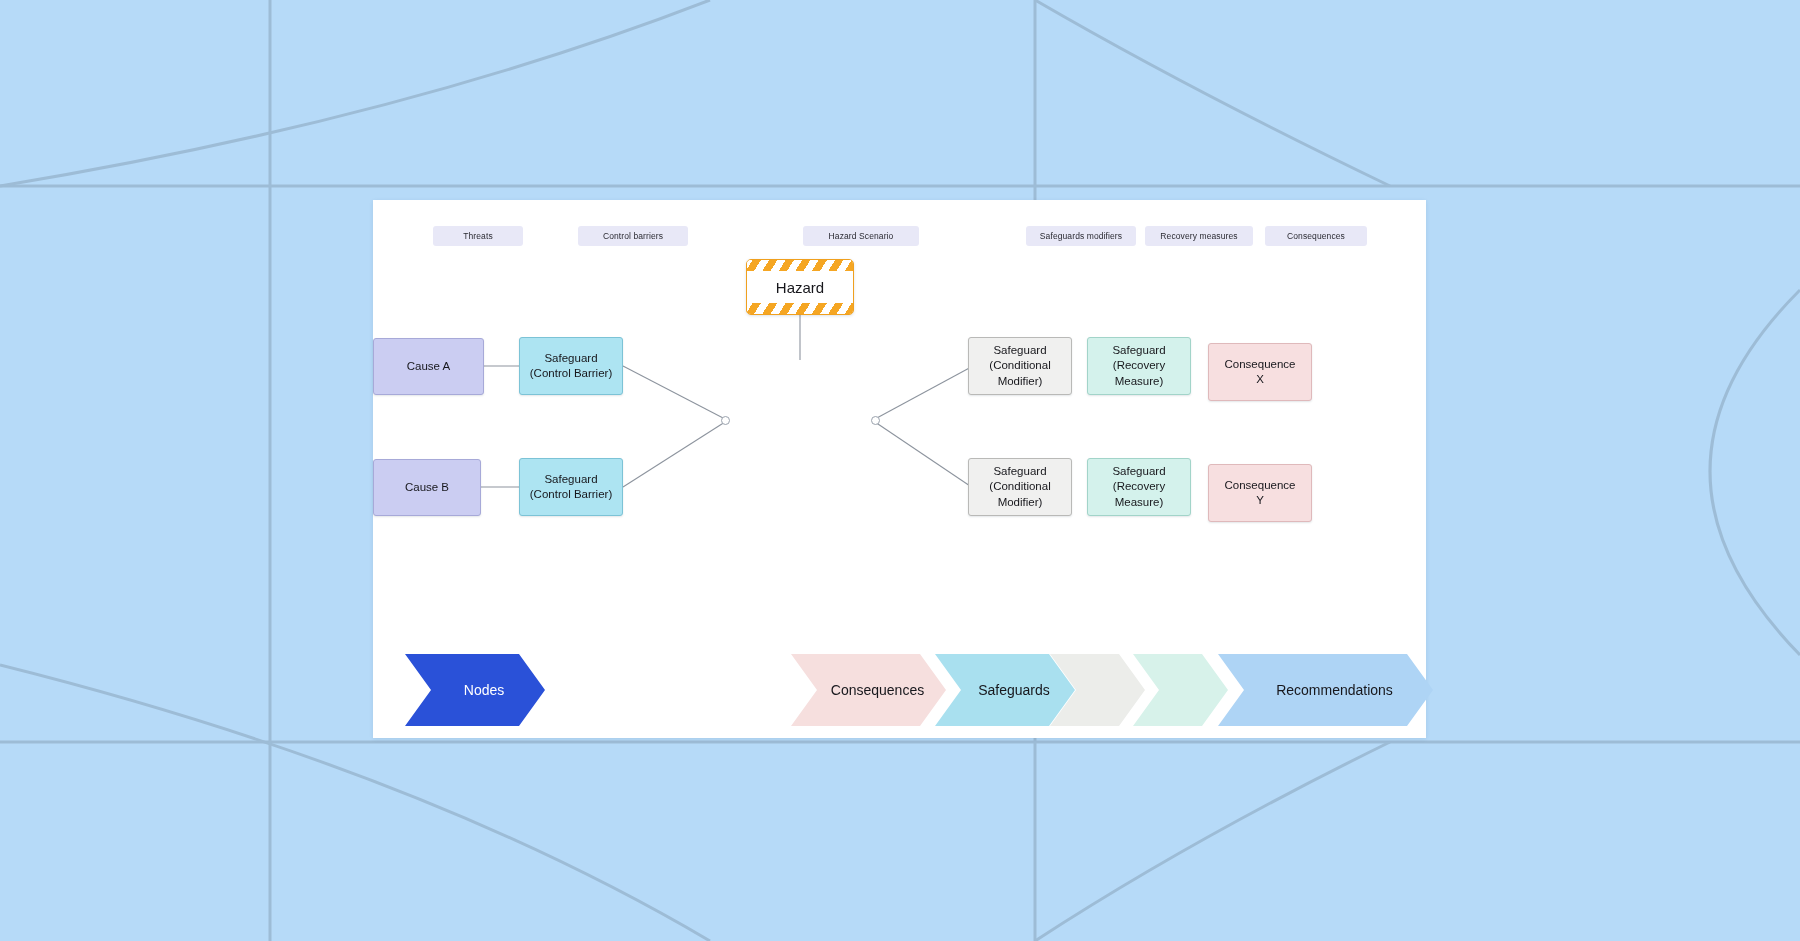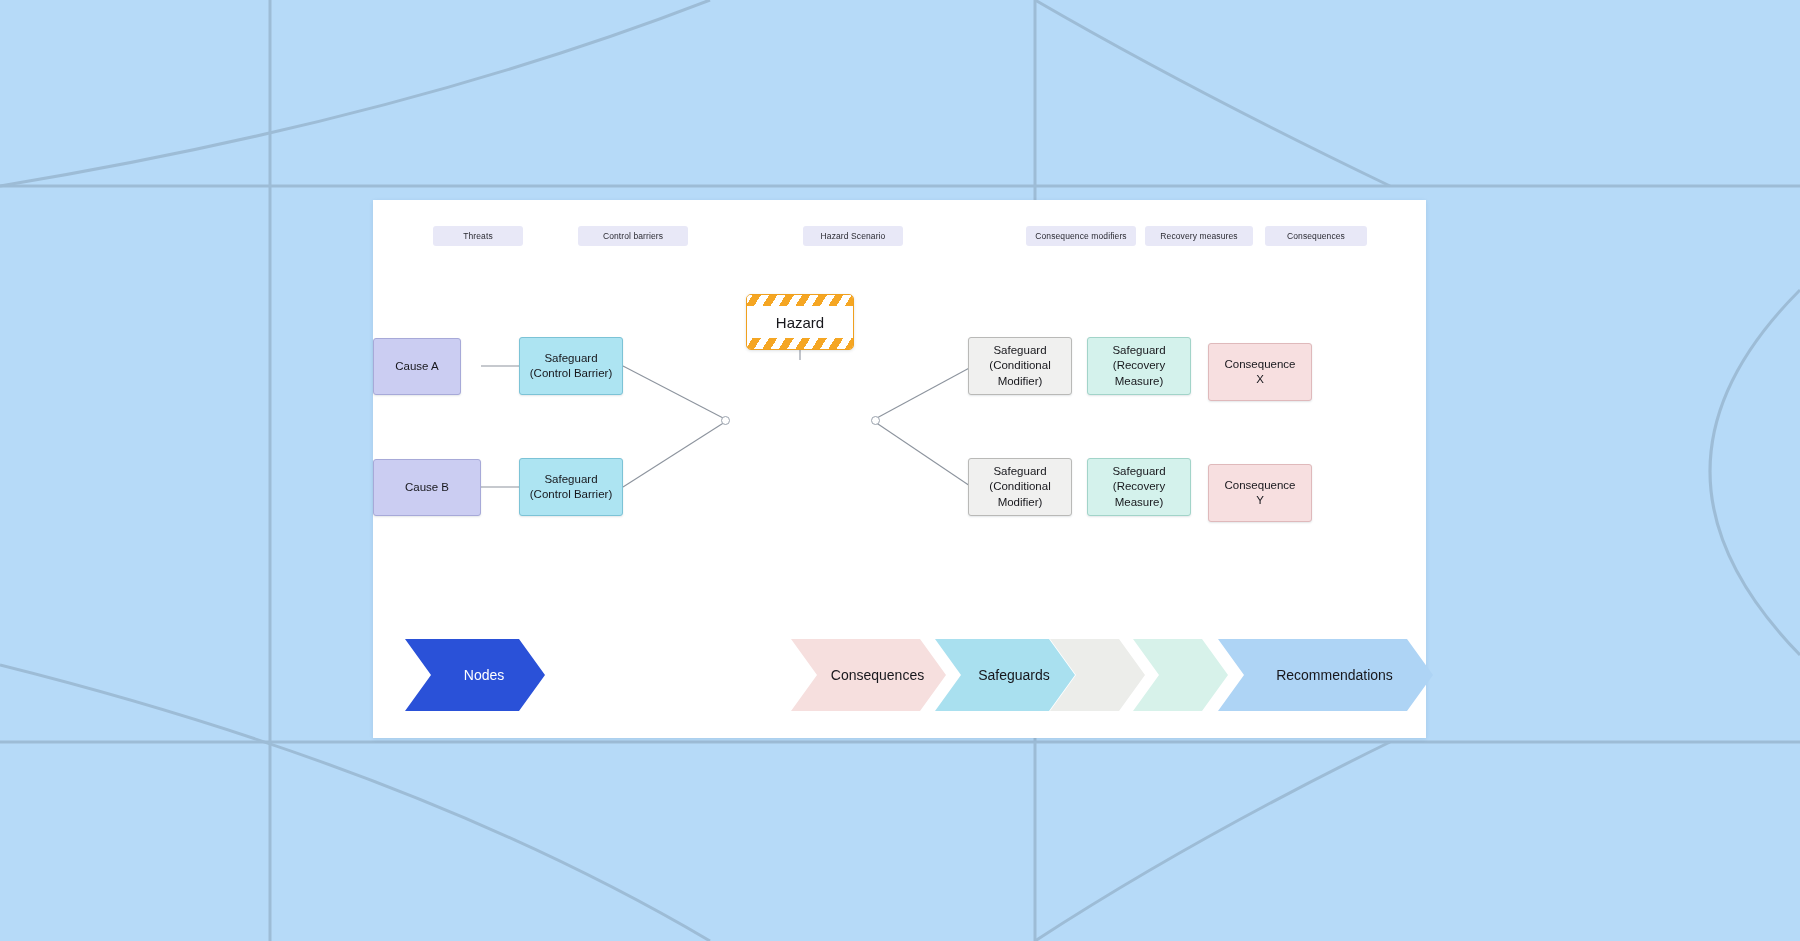--- a/index.html
+++ b/index.html
@@ -92,21 +92,20 @@
     border: 1px solid #f0a01e;
     border-radius: 5px;
     background: #ffffff;
     display: flex;
     align-items: center;
     justify-content: center;
     font-size: 15px;
     color: #17171c;
     overflow: hidden;
     box-shadow: 0 1px 3px rgba(40,60,80,0.15);
-    margin-top: 35px;
   }
   .hz-stripe {
     position: absolute;
     left: 0; right: 0;
     height: 11px;
     background-image: repeating-linear-gradient(
       -58deg,
       #f5a623 0px, #f5a623 7px,
       #ffffff 7px, #ffffff 14px
     );
@@ -138,21 +137,21 @@
 
   
   #ribbon {
     position: absolute;
     left: 405px;
     top: 638px;
     height: 72px;
   }
   .chev {
     position: absolute;
-    top: 1px;
+    top: 16px;
     height: 72px;
     display: flex;
     align-items: center;
     justify-content: center;
     font-size: 14px;
     color: #17171c;
     clip-path: polygon(0 0, calc(100% - 26px) 0, 100% 50%, calc(100% - 26px) 100%, 0 100%, 26px 50%);
     padding-left: 18px;
     white-space: nowrap;
   }
@@ -179,25 +178,25 @@
   </svg>
 
   <div id="board">
 
     <div class="lane-chip" style="left:60px; top:26px; width:90px;">
       <span>Threats</span>
     </div>
     <div class="lane-chip" style="left:205px; top:26px; width:110px;">
       <span>Control barriers</span>
     </div>
-    <div class="lane-chip" style="left:430px; top:26px; width:100px;">
+    <div class="lane-chip" style="left:430px; top:26px; width:116px;">
       <span>Hazard Scenario</span>
     </div>
     <div class="lane-chip" style="left:653px; top:26px; width:110px;">
-      <span>Consequence modifiers</span>
+      <span>Safeguards modifiers</span>
     </div>
     <div class="lane-chip" style="left:772px; top:26px; width:108px;">
       <span>Recovery measures</span>
     </div>
     <div class="lane-chip" style="left:892px; top:26px; width:102px;">
       <span>Consequences</span>
     </div>
 
     <svg id="wires" viewBox="0 0 1053 538">
       <g stroke="#8d949e" stroke-width="1.1" fill="none">
@@ -228,21 +227,21 @@
 
     <div id="hazard-box" style="left:373px; top:59px; width:108px; height:56px;">
       <span class="hz-stripe hz-top"></span>
       <span class="hz-stripe hz-bot"></span>
       <span id="hazard-label">Hazard</span>
     </div>
 
     <span class="hub-dot" style="left:348px; top:216px;"></span>
     <span class="hub-dot" style="left:498px; top:216px;"></span>
 
-    <div class="node n-cause" style="left:0px; top:138px; width:88px; height:57px;justify-content:center;">
+    <div class="node n-cause" style="left:0px; top:138px; width:111px; height:57px;justify-content:center;">
       <span>Cause A</span>
     </div>
     <div class="node n-cause" style="left:0px; top:259px; width:108px; height:57px;">
       <span>Cause B</span>
     </div>
 
     <div class="node n-barrier" style="left:146px; top:137px; width:104px; height:58px;">
       <span class="l1">Safeguard</span>
       <span class="l2">(Control Barrier)</span>
     </div>

